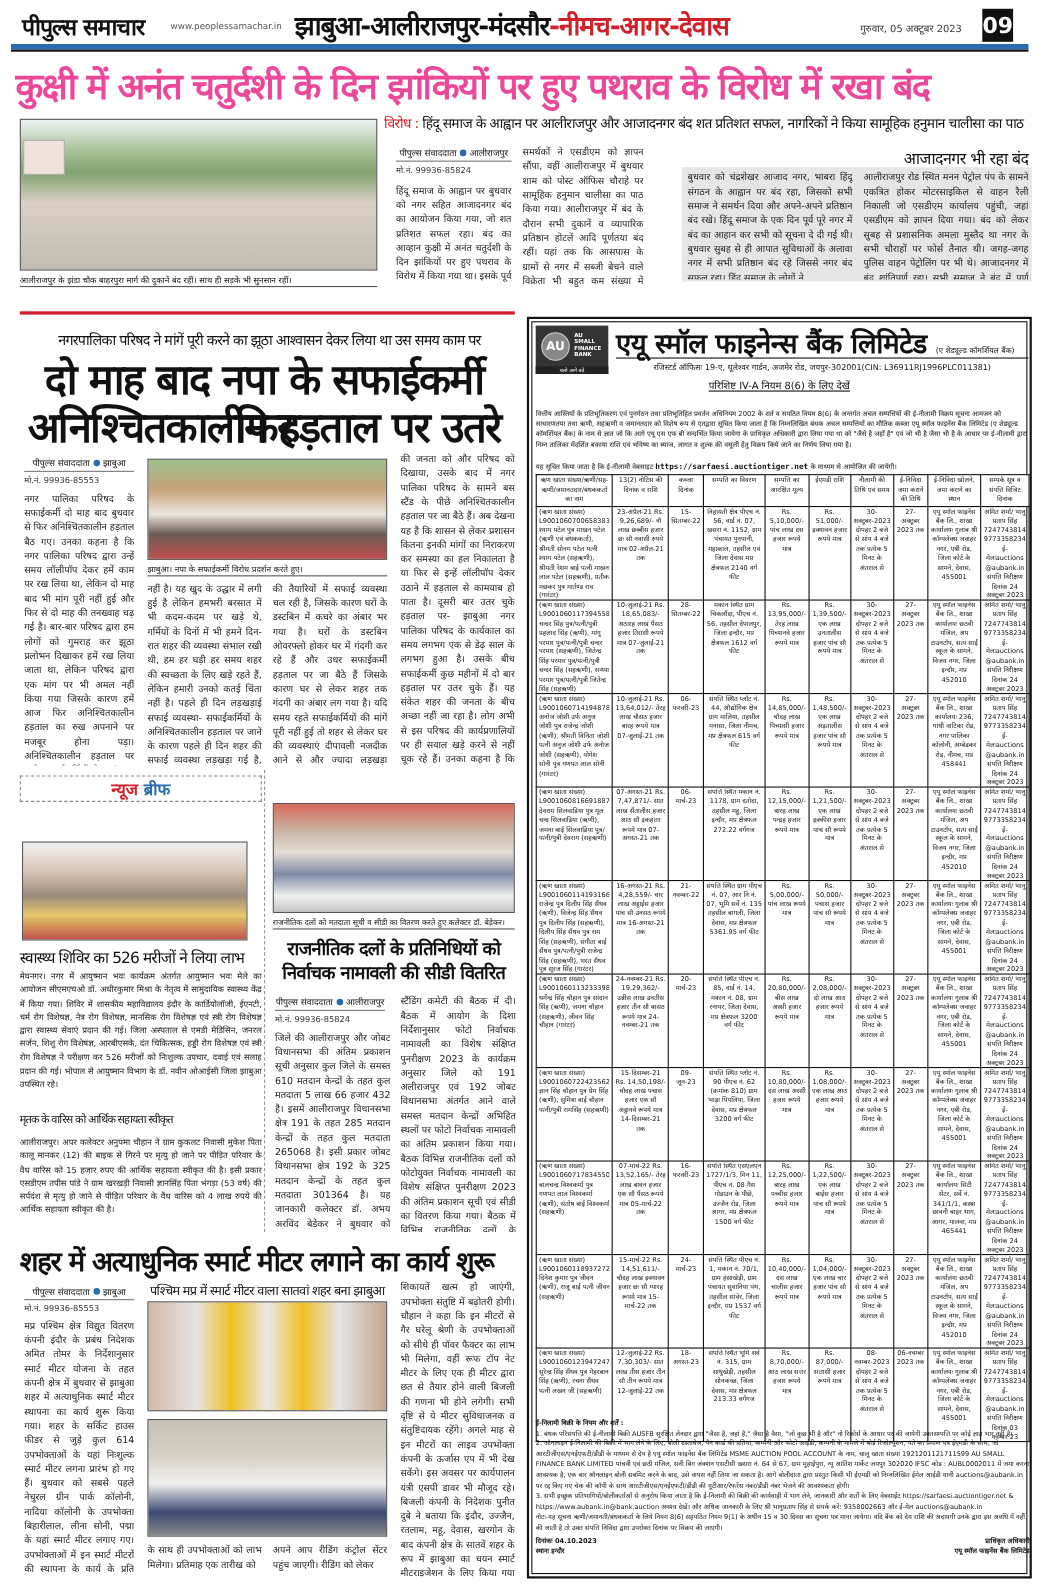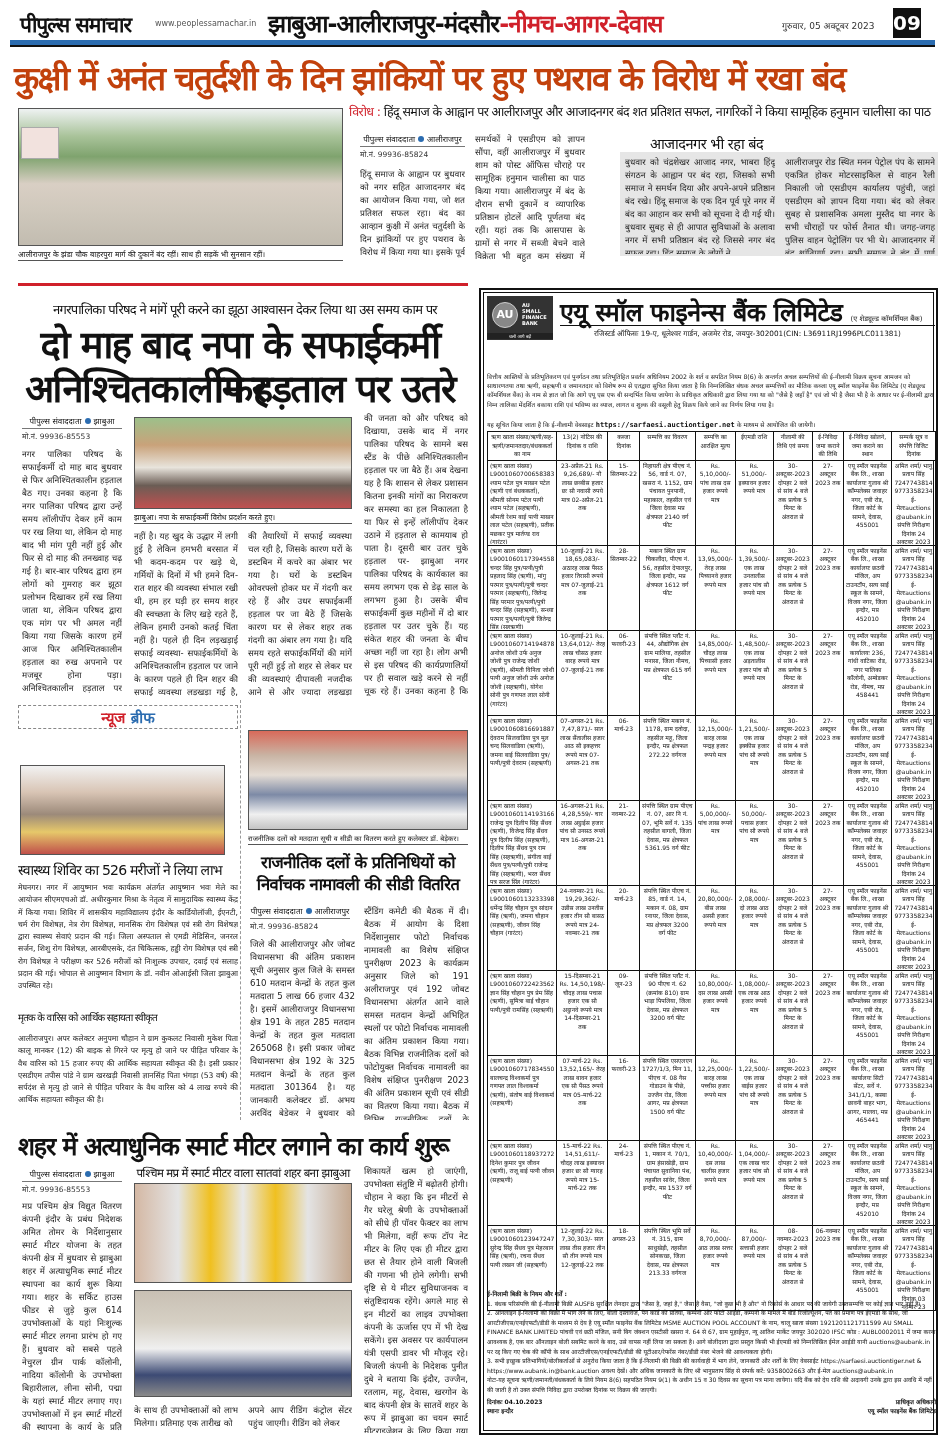--- a/index.html
+++ b/index.html
@@ -7,21 +7,21 @@
 .abs{position:absolute}
 .masthead{left:10px;top:8px;width:925px;height:32px}
 .mast-logo{left:20px;top:10px;font:bold 21px "DejaVu Sans",sans-serif;color:#111;letter-spacing:-1px}
 .mast-web{left:155px;top:19px;font-size:8px;color:#555}
 .mast-region-a{left:268px;top:6px;font:bold 24px "DejaVu Sans",sans-serif;color:#111;letter-spacing:-1px}
 .mast-region-b{color:#d0202a}
 .mast-date{left:782px;top:19px;font-size:9px;color:#333}
 .mast-page{left:893px;top:8px;width:28px;height:30px;background:#111;color:#fff;font:bold 20px "DejaVu Sans",sans-serif;text-align:center;line-height:30px}
 .mast-bar{left:10px;top:40px;width:925px;height:5px;background:#2b6cb0}
 .mast-bar2{left:10px;top:45px;width:925px;height:2px;background:#111}
-.h1{left:14px;top:55px;width:920px;font:bold 33px "DejaVu Sans",sans-serif;letter-spacing:-1.5px;white-space:nowrap;color:#c2410c}
+.h1{left:14px;top:55px;width:920px;font:bold 33px "DejaVu Sans",sans-serif;letter-spacing:-1.5px;white-space:nowrap;color:#ec4899}
 .photo{background:linear-gradient(180deg,#c8d8c0 0%,#9fb79a 40%,#d8d4c8 60%,#c9c3b6 100%);border:1px solid #555}
 .cap{font-size:7.5px;color:#111;border-bottom:1px solid #555;padding-bottom:1px}
 .text{font-size:8.6px;line-height:13px;color:#222;text-align:justify}
 .byline{font-size:8px;text-align:center;border-bottom:1px solid #777;padding-bottom:2px}
 .mob{font-size:7.5px;text-align:left;color:#333;padding-top:3px}
 .dot{display:inline-block;width:6px;height:6px;border-radius:50%;background:#2b6cb0;margin:0 3px}
 .red{color:#d0202a}
 .grey-box{background:#e6e6e6}
 .rule-red{background:#d0202a;height:3px}
 .big2{font:bold 38px "DejaVu Sans",sans-serif;letter-spacing:-1.6px;text-align:center;line-height:44px}
@@ -59,21 +59,21 @@
 <div class="abs h1">कुक्षी में अनंत चतुर्दशी के दिन झांकियों पर हुए पथराव के विरोध में रखा बंद</div>
 <div class="abs photo" style="left:18px;top:108px;width:325px;height:138px;background:linear-gradient(180deg,#eef2f2 0%,#a9c39a 20%,#7fa36e 35%,#d9cfc4 55%,#cfc8bc 75%,#c2bcb0 100%)">
   <div class="abs" style="left:2px;top:18px;width:38px;height:32px;background:#f2e2de;border:1px solid #aaa"></div>
 </div>
 <div class="abs cap" style="left:18px;top:249px;width:325px">आलीराजपुर के झंडा चौक बाहरपुरा मार्ग की दुकानें बंद रहीं। साथ ही सड़कें भी सुनसान रहीं।</div>
 <div class="abs" style="left:349px;top:103px;width:590px;font-size:12.5px;letter-spacing:-0.6px;white-space:nowrap"><span class="red">विरोध :</span> <span>हिंदू समाज के आह्वान पर आलीराजपुर और आजादनगर बंद शत प्रतिशत सफल, नागरिकों ने किया सामूहिक हनुमान चालीसा का पाठ</span></div>
 <div class="abs byline" style="left:360px;top:133px;width:105px"><span>पीपुल्स संवाददाता</span><span class="dot"></span><span>आलीराजपुर</span></div>
 <div class="abs mob" style="left:360px;top:146px;width:105px">मो.नं. 99936-85824</div>
 <div class="abs text" style="left:360px;top:168px;width:105px;height:90px;overflow:hidden">हिंदू समाज के आह्वान पर बुधवार को नगर सहित आजादनगर बंद का आयोजन किया गया, जो शत प्रतिशत सफल रहा। बंद का आव्हान कुक्षी में अनंत चतुर्दशी के दिन झांकियों पर हुए पथराव के विरोध में किया गया था। इसके पूर्व मंगलवार को जोबट व नानपुर कस्बे में भी बंद रखा गया था। बुधवार को आलीराजपुर व आजादनगर दोनों जगहों पर रखा बंद शांतिपूर्ण रहा। आजादनगर में बंद</div>
 <div class="abs text" style="left:475px;top:133px;width:110px;height:130px;overflow:hidden">समर्थकों ने एसडीएम को ज्ञापन सौंपा, वहीं आलीराजपुर में बुधवार शाम को पोस्ट ऑफिस चौराहे पर सामूहिक हनुमान चालीसा का पाठ किया गया। आलीराजपुर में बंद के दौरान सभी दुकानें व व्यापारिक प्रतिष्ठान होटलें आदि पूर्णतया बंद रहीं। यहां तक कि आसपास के ग्रामों से नगर में सब्जी बेचने वाले विक्रेता भी बहुत कम संख्या में पहुंचे। बंद के दौरान पुलिस प्रशासन ने सुरक्षा के व्यापक इंतजाम किए थे और जगह- जगह पुलिस अधिकारी व जवान तैनात किए गए थे। बंद के दौरान लॉकडाउन जैसा नजारा देखा गया।</div>
-<div class="abs" style="left:650px;top:133px;width:285px;font-size:14.5px;text-align:left;letter-spacing:-0.5px">आजादनगर भी रहा बंद</div>
+<div class="abs" style="left:650px;top:133px;width:285px;font-size:14.5px;text-align:right;letter-spacing:-0.5px">आजादनगर भी रहा बंद</div>
 <div class="abs grey-box" style="left:620px;top:152px;width:318px;height:104px"></div>
 <div class="abs text" style="left:625px;top:156px;width:150px;height:98px;overflow:hidden">बुधवार को चंद्रशेखर आजाद नगर, भाबरा हिंदू संगठन के आह्वान पर बंद रहा, जिसको सभी समाज ने समर्थन दिया और अपने-अपने प्रतिष्ठान बंद रखे। हिंदू समाज के एक दिन पूर्व पूरे नगर में बंद का आहान कर सभी को सूचना दे दी गई थी। बुधवार सुबह से ही आपात सुविधाओं के अलावा नगर में सभी प्रतिष्ठान बंद रहे जिससे नगर बंद सफल रहा। हिंदू समाज के लोगों ने</div>
 <div class="abs text" style="left:785px;top:156px;width:150px;height:98px;overflow:hidden">आलीराजपुर रोड स्थित मनन पेट्रोल पंप के सामने एकत्रित होकर मोटरसाइकिल से वाहन रैली निकाली जो एसडीएम कार्यालय पहुंची, जहां एसडीएम को ज्ञापन दिया गया। बंद को लेकर सुबह से प्रशासनिक अमला मुस्तैद था नगर के सभी चौराहों पर फोर्स तैनात थी। जगह-जगह पुलिस वाहन पेट्रोलिंग पर भी थे। आजादनगर में बंद शांतिपूर्ण रहा। सभी समाज ने बंद में पूर्ण सहयोग दिया।</div>
 <div class="abs rule-red" style="left:18px;top:283px;width:450px"></div>
 
 <div class="abs" style="left:30px;top:300px;width:430px;font-size:13px;text-align:center;letter-spacing:-0.7px;white-space:nowrap">नगरपालिका परिषद ने मांगें पूरी करने का झूठा आश्वासन देकर लिया था उस समय काम पर</div>
 <div class="abs big2" style="left:10px;top:323px;width:460px">दो माह बाद नपा के सफाईकर्मी फिर</div>
 <div class="abs big2" style="left:10px;top:367px;width:460px">अनिश्चितकालीन हड़ताल पर उतरे</div>
 <div class="abs byline" style="left:22px;top:415px;width:100px"><span>पीपुल्स संवाददाता</span><span class="dot"></span><span>झाबुआ</span></div>
 <div class="abs mob" style="left:22px;top:428px;width:100px">मो.नं. 99936-85553</div>
@@ -114,20 +114,21 @@
 
 <div class="abs ad">
   <div class="ad-inner">
     <div class="abs au-logo">
       <div class="abs au-circle">AU</div>
       <div class="abs au-words" style="width:28px">AU SMALL FINANCE BANK</div>
       <div class="abs au-tag">चलो आगे बढ़ें</div>
     </div>
     <div class="abs ad-title"><span>एयू स्मॉल फाइनेन्स बैंक लिमिटेड</span> <small>(ए शेड्यूल्ड कॉमर्शियल बैंक)</small></div>
     <div class="abs ad-reg">रजिस्टर्ड ऑफिसः 19-ए, धूलेश्वर गार्डन, अजमेर रोड, जयपुर-302001(CIN: L36911RJ1996PLC011381)</div>
+    <div class="abs ad-sub" style="top:51px">परिशिष्ट IV-A नियम 8(6) के लिए देखें</div>
     <div class="abs ad-para" style="top:79px;height:48px;overflow:hidden">वित्तीय आस्तियों के प्रतिभूतिकरण एवं पुनर्गठन तथा प्रतिभूतिहित प्रवर्तन अधिनियम 2002 के शर्त व सपठित नियम 8(6) के अन्तर्गत अचल सम्पत्तियों की ई-नीलामी विक्रय सूचना आमजन को साधारणतया तथा ऋणी, सहऋणी व जमानतदार को विशेष रूप से एतद्वारा सूचित किया जाता है कि निम्नलिखित बंधक अचल सम्पत्तियों का मौतिक कब्जा एयू स्मॉल फाइनेंस बैंक लिमिटेड (ए शेड्यूल्ड कॉमर्शियल बैंक) के नाम से ज्ञात जो कि आगे एयू एस एफ बी सन्दर्भित किया जायेगा के प्राधिकृत अधिकारी द्वारा लिया गया था को "जैसे है जहाँ है" एवं जो भी है जैसा भी है के आधार पर ई-नीलामी द्वारा निम्न तालिका मेंदर्शित बकाया राशि एवं भविष्य का ब्याज, लागत व शुल्क की वसूली हेतु विक्रय किये जाने का निर्णय लिया गया है।</div>
     <div class="abs ad-para" style="top:127px"><span>यह सूचित किया जाता है कि ई-नीलामी वेबसाइट</span> <b style="font-family:'DejaVu Sans Mono',monospace;font-size:7px">https://sarfaesi.auctiontiger.net</b> <span>के माध्यम से आयोजित की जायेगी।</span></div>
 
     <table class="auction">
       <thead>
         <tr>
           <th style="width:66px">ऋण खाता संख्या/ऋणी/सह-ऋणी/जमानतदार/बंधककर्ता का नाम</th>
           <th style="width:52px">13(2) नोटिस की दिनांक व राशि</th>
           <th style="width:24px">कब्जा दिनांक</th>
           <th style="width:58px">सम्पत्ति का विवरण</th>

